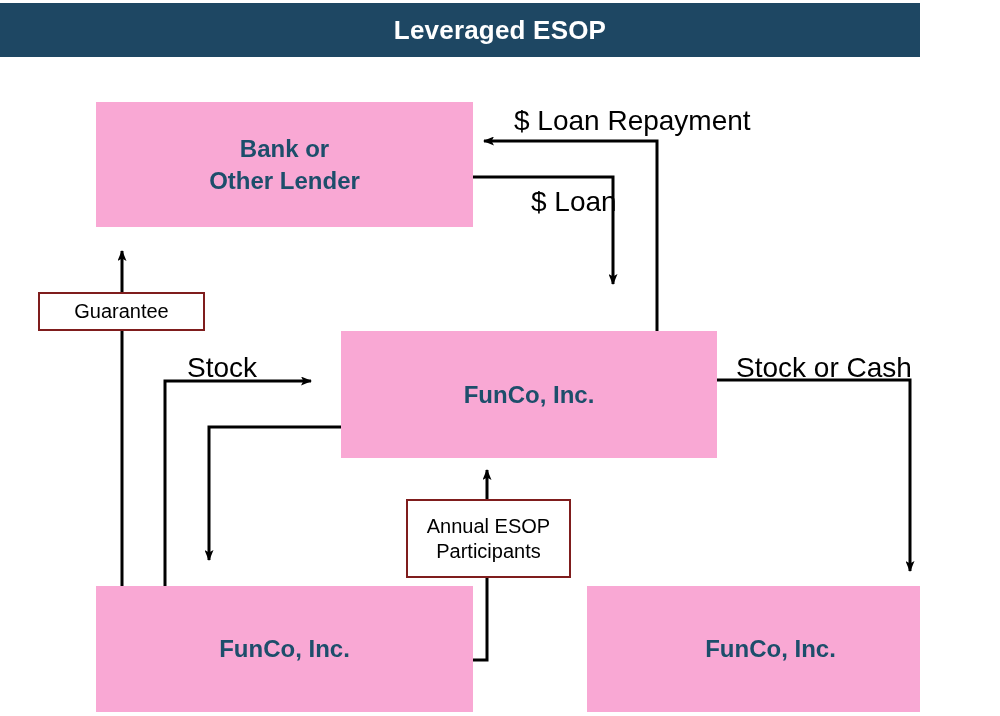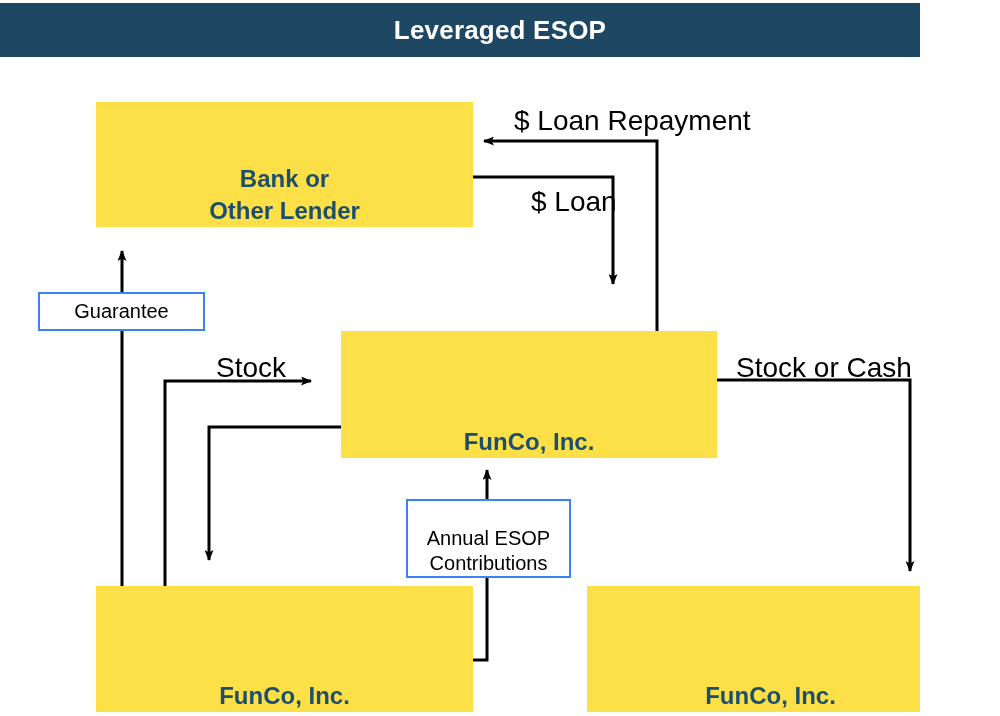--- a/index.html
+++ b/index.html
@@ -30,35 +30,35 @@
   }
   .title-bar .title-text {
     color: #ffffff;
     font-size: 26px;
     font-weight: bold;
     letter-spacing: 0.2px;
     font-family: "Liberation Sans", sans-serif;
   }
   .entity-box {
     position: absolute;
-    background: #fde047;
+    background: #f9a8d4;
     display: flex;
-    align-items: flex-end;
+    align-items: center;
     justify-content: center;
     text-align: center;
     color: #1d4e6b;
     font-size: 24px;
     font-weight: bold;
     line-height: 1.33;
     font-family: "Liberation Sans", sans-serif;
   }
   .note-box {
     position: absolute;
     background: #ffffff;
-    border: 2px solid #3b82f6;
+    border: 2px solid #7f1d1d;
     box-sizing: border-box;
     display: flex;
     align-items: center;
     justify-content: center;
     text-align: center;
     color: #000000;
     font-size: 20px;
     line-height: 1.25;
     font-family: "Liberation Sans", sans-serif;
     z-index: 5;
@@ -77,24 +77,24 @@
     top: 0;
     width: 1000px;
     height: 716px;
     z-index: 2;
   }
   .box-lender { left: 96px; top: 102px; width: 377px; height: 125px; }
   .box-trust  { left: 341px; top: 331px; width: 376px; height: 127px; }
   .box-funco  { left: 96px; top: 586px; width: 377px; height: 126px; }
   .box-emp    { left: 587px; top: 586px; width: 367px; height: 126px; }
   .note-guarantee { left: 38px; top: 292px; width: 167px; height: 39px; }
-  .note-contrib   { left: 406px; top: 499px; width: 165px; height: 79px; align-items: flex-end; }
+  .note-contrib   { left: 406px; top: 499px; width: 165px; height: 79px; }
   .lbl-repayment { left: 514px; top: 105px; }
   .lbl-loan      { left: 507px; top: 186px; margin-left: 24px; }
-  .lbl-stock     { left: 216px; top: 352px; }
+  .lbl-stock     { left: 187px; top: 352px; }
   .lbl-proceeds  { left: 181px; top: 398px; }
   .lbl-stockcash { left: 736px; top: 352px; }
 </style>
 </head>
 <body>
 
 <div id="canvas">
 
   <div class="title-bar">
     <span class="title-text">Leveraged ESOP</span>
@@ -163,21 +163,21 @@
 
   <div class="note-box note-guarantee">
     <div>
       <div>Guarantee</div>
     </div>
   </div>
 
   <div class="note-box note-contrib">
     <div>
       <div>Annual ESOP</div>
-      <div>Contributions</div>
+      <div>Participants</div>
     </div>
   </div>
 
   <div class="flow-label lbl-repayment">$ Loan Repayment</div>
   <div class="flow-label lbl-loan">$ Loan</div>
   <div class="flow-label lbl-stock">Stock</div>
   <div class="flow-label lbl-stockcash">Stock or Cash</div>
 
 </div>
 

